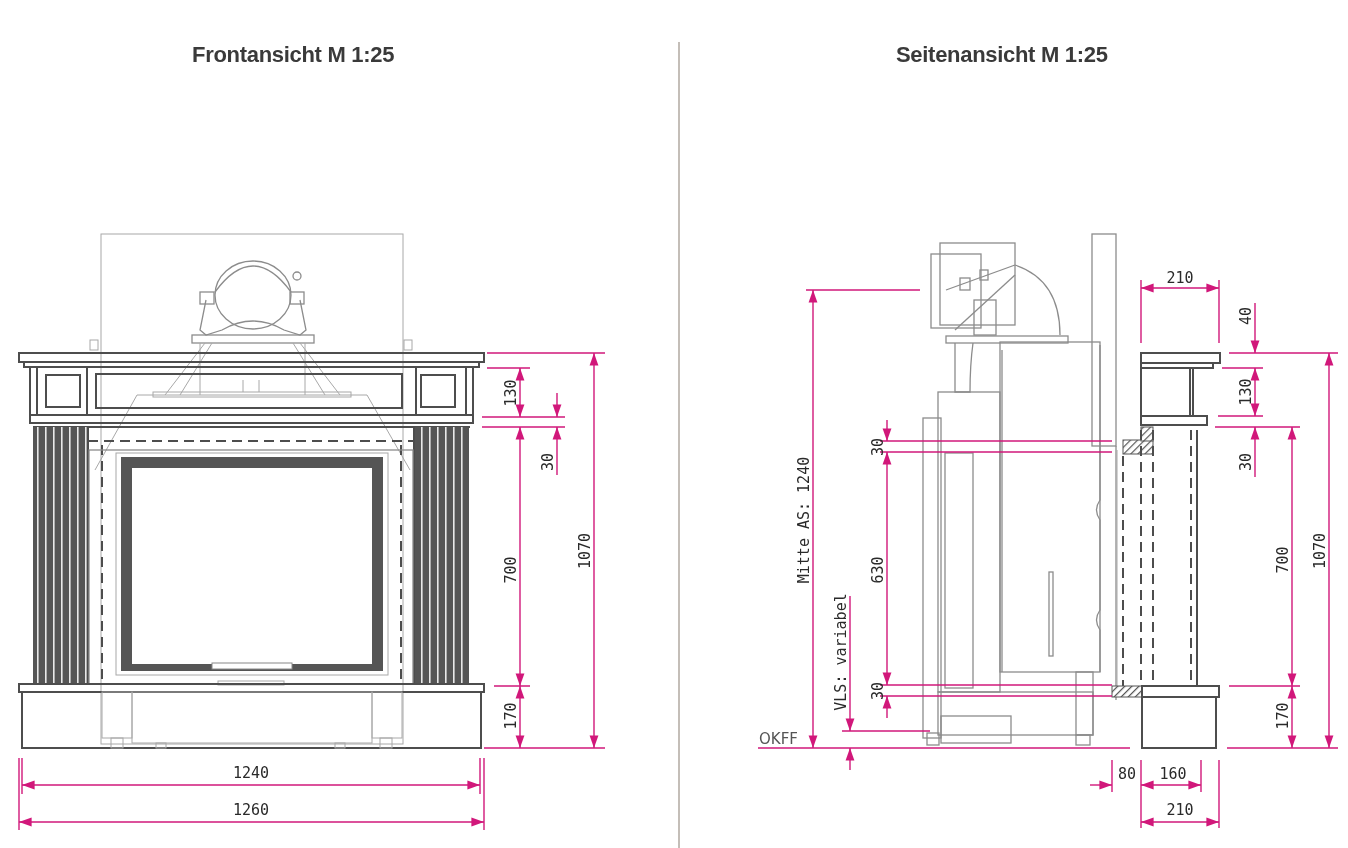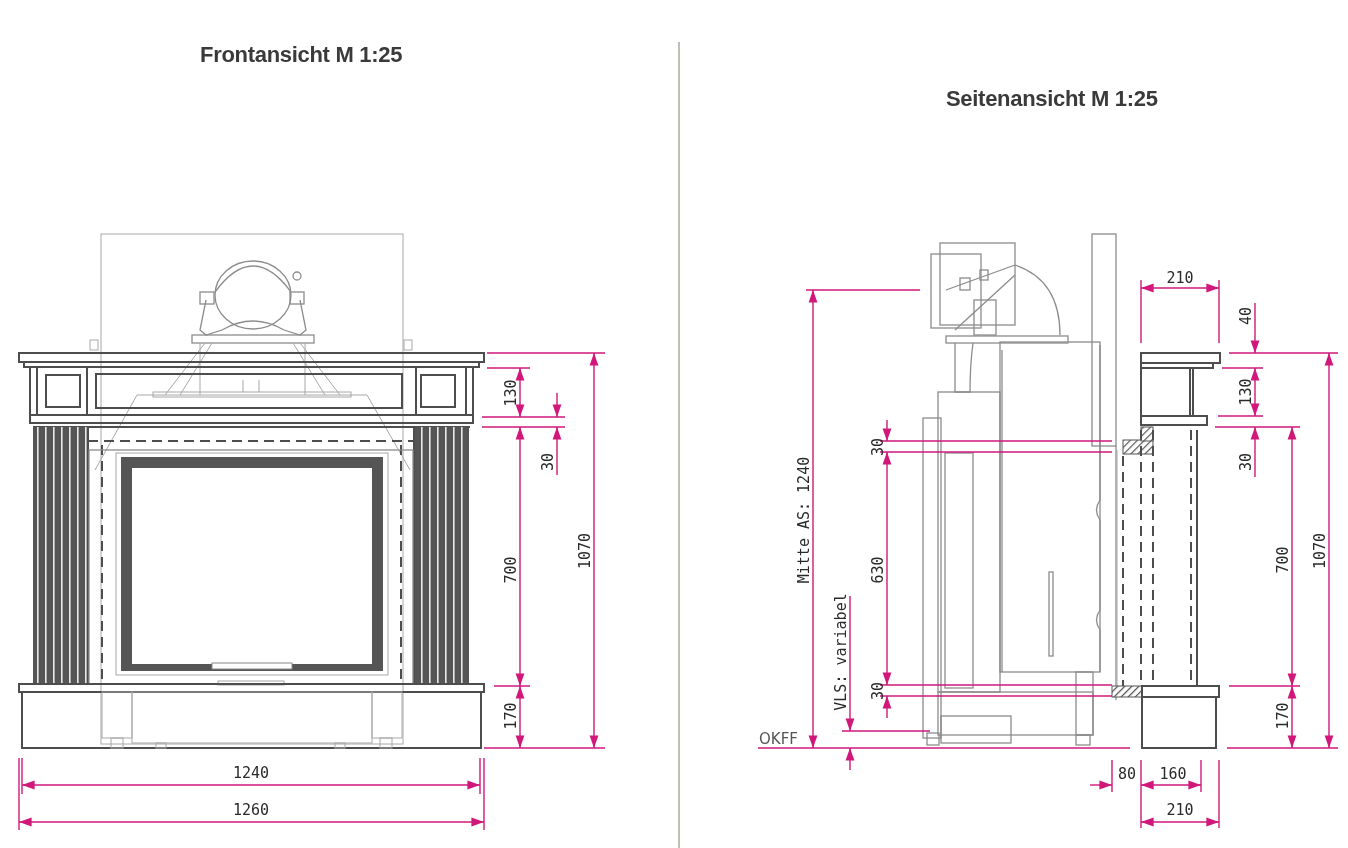--- a/index.html
+++ b/index.html
@@ -1,19 +1,19 @@
 <!DOCTYPE html>
 <html><head>
 <meta charset="utf-8">
 <style>
   html,body{margin:0;padding:0;background:#ffffff;}
   body{width:1348px;height:848px;position:relative;overflow:hidden;font-family:"DejaVu Sans",sans-serif;}
   .title{position:absolute;top:42px;font-family:"Liberation Sans",sans-serif;font-weight:bold;font-size:22px;color:#3a3a3a;letter-spacing:-0.3px;}
-  #title-front{left:200px;}
-  #title-side{left:946px;margin-top:44px;}
+  #title-front{left:192px;}
+  #title-side{left:896px;}
   svg{position:absolute;left:0;top:0;}
   .g{stroke:#8c8c8c;fill:none;stroke-width:1.3;}
   .gl{stroke:#a8a8a8;fill:none;stroke-width:1;}
   .d{stroke:#4d4d4d;fill:none;stroke-width:2;}
   .dk{fill:#555555;stroke:none;}
   .dash{stroke:#4d4d4d;fill:none;stroke-width:2;stroke-dasharray:10 6;}
   .m{stroke:#d1177a;fill:none;stroke-width:1.4;}
   .dim{font-family:"DejaVu Sans Mono",monospace;font-size:15px;fill:#2a2a2a;}
   .okff{font-family:"DejaVu Sans",sans-serif;font-size:15px;fill:#555;}
 </style>

